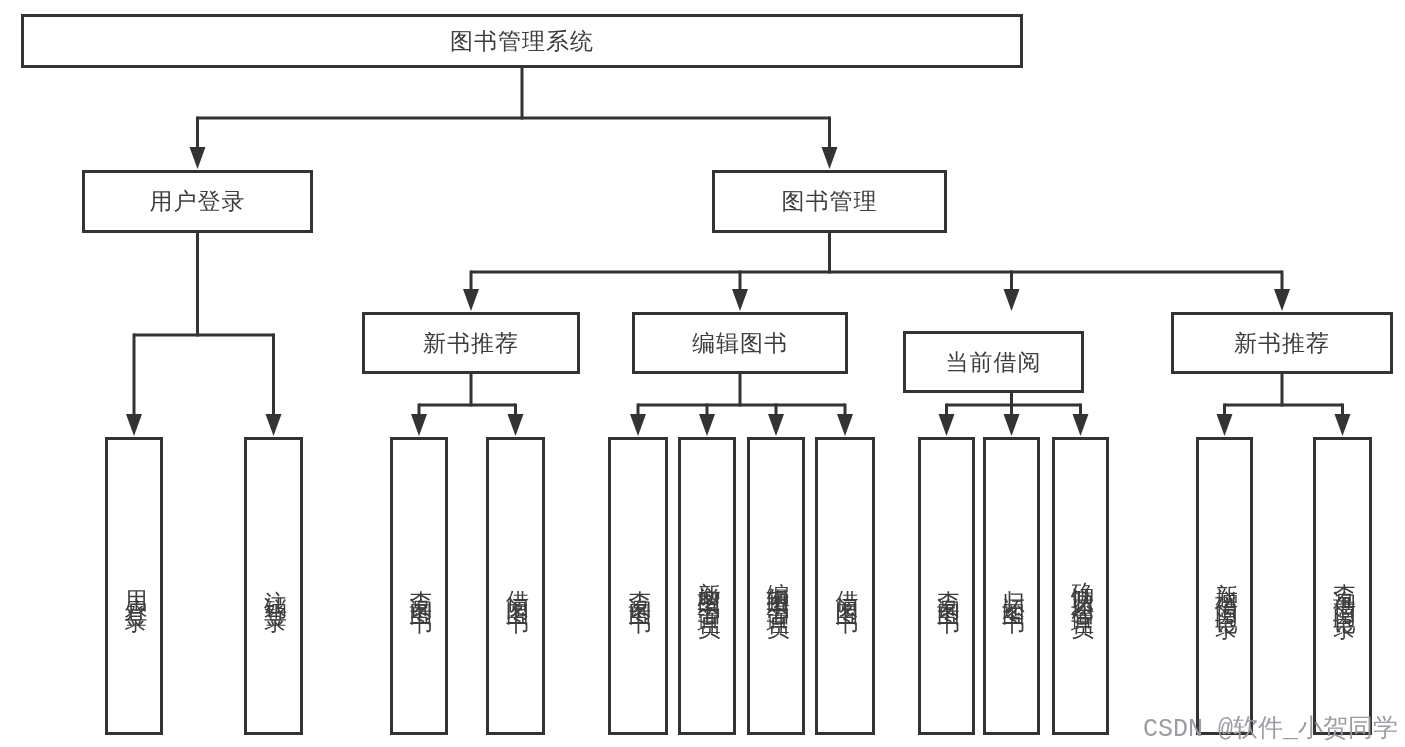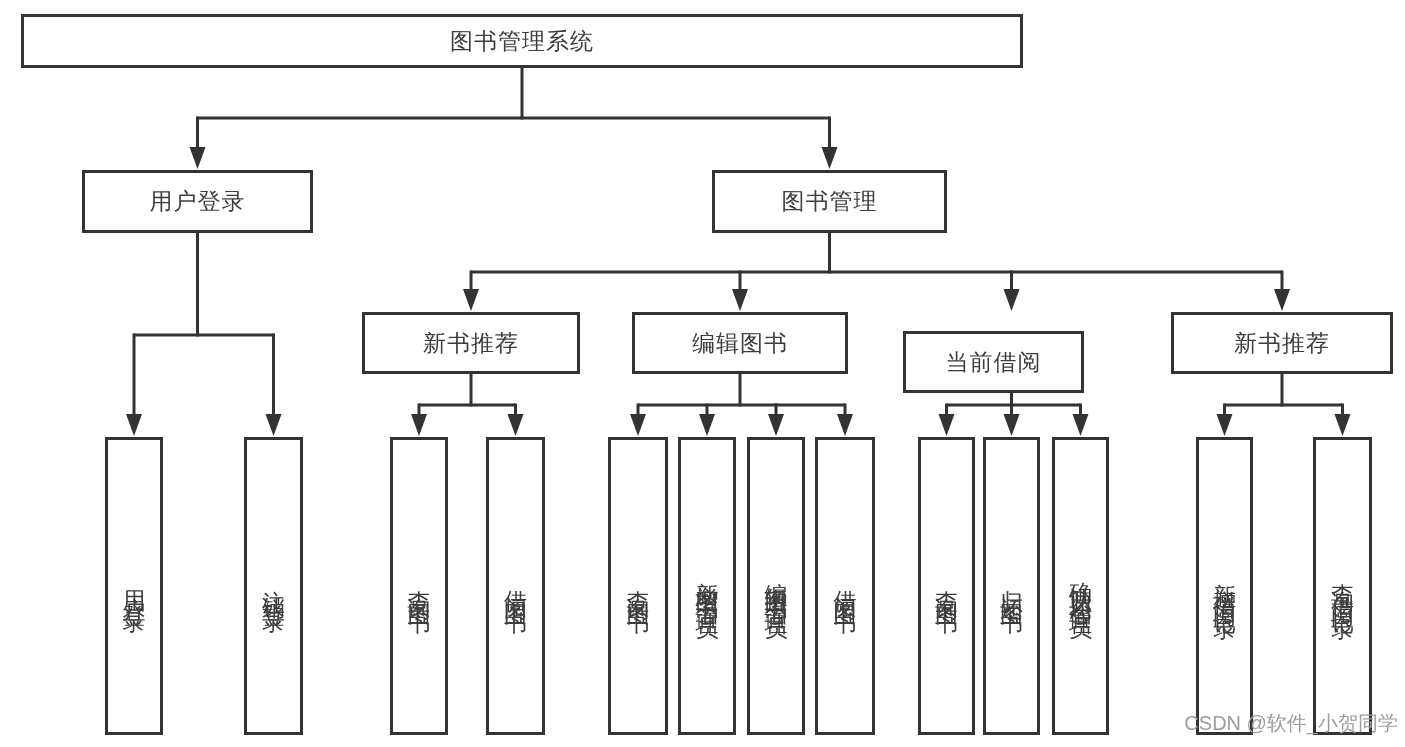--- a/index.html
+++ b/index.html
@@ -10,21 +10,21 @@
     --background: #ffffff;
   }
   html, body { margin: 0; padding: 0; }
   body { background: #fff; }
   .canvas {
     position: relative;
     width: 1405px;
     height: 747px;
     background: var(--background);
     overflow: hidden;
-    font-family: Liberation Sans, sans-serif;
+    font-family: Liberation Mono, monospace;
   }
   #connectors {
     position: absolute;
     left: 0; top: 0;
     width: 1405px; height: 747px;
     z-index: 0;
   }
   #connectors line { stroke: var(--line); stroke-width: 3; }
   #connectors polygon { fill: var(--line); }
   .node {
@@ -47,22 +47,22 @@
     writing-mode: vertical-rl;
     text-orientation: mixed;
     font-size: 23px;
     letter-spacing: 7px;
     line-height: 1;
     white-space: nowrap;
   }
   .watermark {
     position: absolute;
     right: 7px;
-    bottom: 10px;
-    font-size: 20px;
+    bottom: 3px;
+    font-size: 25px;
     color: var(--watermark);
     z-index: 2;
     white-space: nowrap;
   }
 </style>
 </head>
 <body>
 
 <div class="canvas">
 

